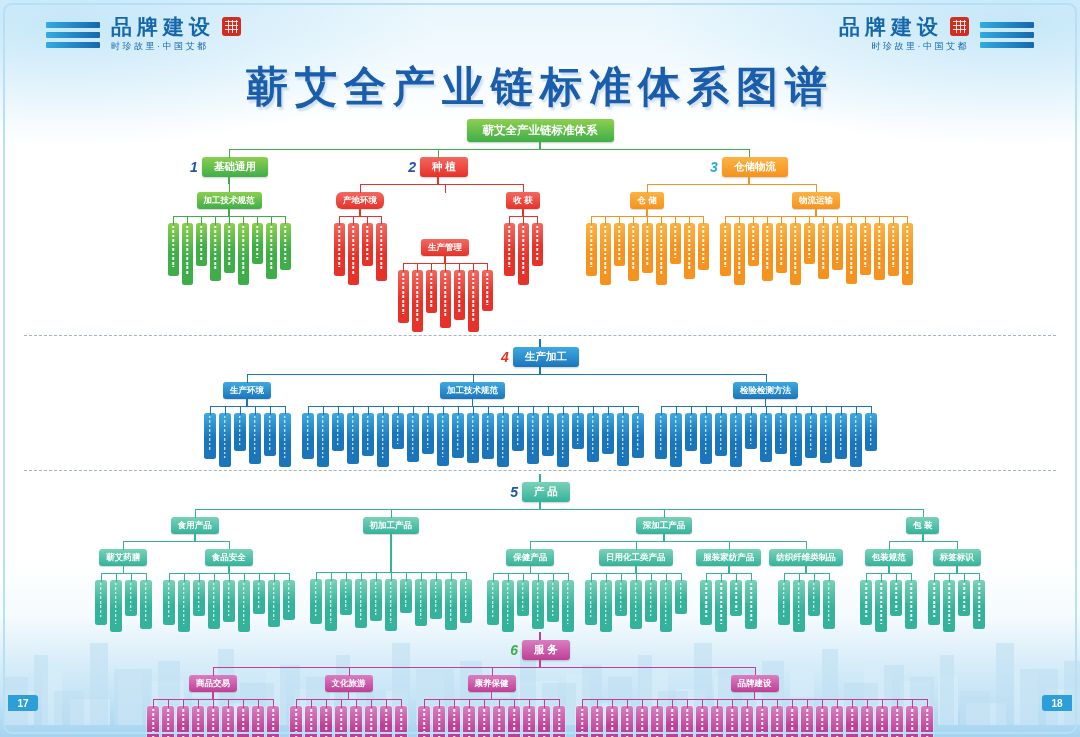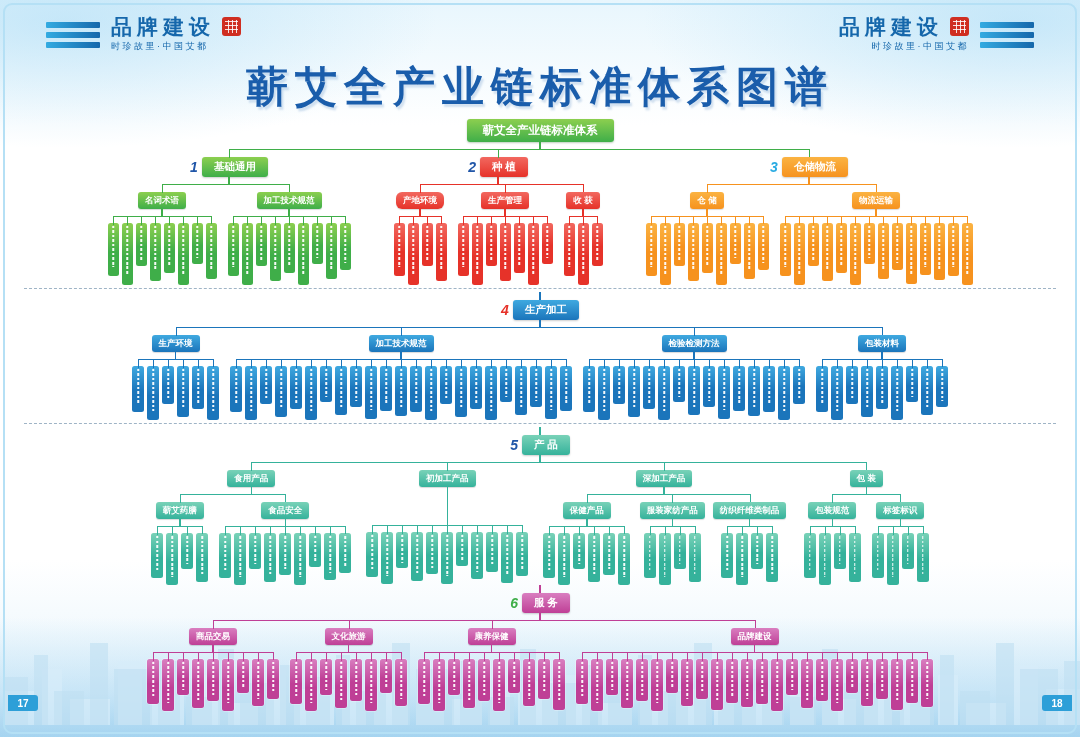--- a/index.html
+++ b/index.html
@@ -116,50 +116,20 @@
         <div class="vstub" style="background: rgb(63, 174, 73);"></div>
         <ul class="tul">
           <li class="tnode bnode">
             <div class="bhead">
               <span class="bnum" style="color: rgb(32, 86, 168);">1</span>
               <span class="blabel" style="background: linear-gradient(rgb(140, 207, 79), rgb(63, 174, 73));">基础通用</span>
             </div>
             <div class="vstub" style="background: rgb(63, 174, 73);"></div>
             <ul class="tul" style="--line: #3fae49;">
               <li class="tnode">
-                <div class="ghead" style="background: linear-gradient(rgb(140, 207, 79), rgb(63, 174, 73));">名词术语</div>
-                <div class="vstub" style="background: rgb(63, 174, 73);"></div>
-                <ul class="tul">
-                  <li class="tnode leafli">
-                    <div class="leaf" style="background: linear-gradient(rgb(140, 207, 79) 0%, rgb(63, 174, 73) 55%); height: 53px;"></div>
-                  </li>
-                  <li class="tnode leafli">
-                    <div class="leaf" style="background: linear-gradient(rgb(140, 207, 79) 0%, rgb(63, 174, 73) 55%); height: 62px;"></div>
-                  </li>
-                  <li class="tnode leafli">
-                    <div class="leaf" style="background: linear-gradient(rgb(140, 207, 79) 0%, rgb(63, 174, 73) 55%); height: 43px;"></div>
-                  </li>
-                  <li class="tnode leafli">
-                    <div class="leaf" style="background: linear-gradient(rgb(140, 207, 79) 0%, rgb(63, 174, 73) 55%); height: 58px;"></div>
-                  </li>
-                  <li class="tnode leafli">
-                    <div class="leaf" style="background: linear-gradient(rgb(140, 207, 79) 0%, rgb(63, 174, 73) 55%); height: 50px;"></div>
-                  </li>
-                  <li class="tnode leafli">
-                    <div class="leaf" style="background: linear-gradient(rgb(140, 207, 79) 0%, rgb(63, 174, 73) 55%); height: 62px;"></div>
-                  </li>
-                  <li class="tnode leafli">
-                    <div class="leaf" style="background: linear-gradient(rgb(140, 207, 79) 0%, rgb(63, 174, 73) 55%); height: 41px;"></div>
-                  </li>
-                  <li class="tnode leafli">
-                    <div class="leaf" style="background: linear-gradient(rgb(140, 207, 79) 0%, rgb(63, 174, 73) 55%); height: 56px;"></div>
-                  </li>
-                </ul>
-              </li>
-              <li class="tnode">
                 <div class="ghead" style="background: linear-gradient(rgb(140, 207, 79), rgb(63, 174, 73));">加工技术规范</div>
                 <div class="vstub" style="background: rgb(63, 174, 73);"></div>
                 <ul class="tul">
                   <li class="tnode leafli">
                     <div class="leaf" style="background: linear-gradient(rgb(140, 207, 79) 0%, rgb(63, 174, 73) 55%); height: 53px;"></div>
                   </li>
                   <li class="tnode leafli">
                     <div class="leaf" style="background: linear-gradient(rgb(140, 207, 79) 0%, rgb(63, 174, 73) 55%); height: 62px;"></div>
                   </li>
                   <li class="tnode leafli">
@@ -206,21 +176,21 @@
                   </li>
                   <li class="tnode leafli">
                     <div class="leaf" style="background: linear-gradient(rgb(242, 104, 95) 0%, rgb(230, 50, 41) 55%); height: 43px;"></div>
                   </li>
                   <li class="tnode leafli">
                     <div class="leaf" style="background: linear-gradient(rgb(242, 104, 95) 0%, rgb(230, 50, 41) 55%); height: 58px;"></div>
                   </li>
                 </ul>
               </li>
               <li class="tnode">
-                <div class="ghead" style="background: linear-gradient(rgb(242, 104, 95), rgb(230, 50, 41));">生产管理</div>
+                <div class="ghead" style="background: linear-gradient(rgb(242, 104, 95), rgb(230, 50, 41)); margin-top: 47px;">生产管理</div>
                 <div class="vstub" style="background: rgb(230, 50, 41);"></div>
                 <ul class="tul">
                   <li class="tnode leafli">
                     <div class="leaf" style="background: linear-gradient(rgb(242, 104, 95) 0%, rgb(230, 50, 41) 55%); height: 53px;"></div>
                   </li>
                   <li class="tnode leafli">
                     <div class="leaf" style="background: linear-gradient(rgb(242, 104, 95) 0%, rgb(230, 50, 41) 55%); height: 62px;"></div>
                   </li>
                   <li class="tnode leafli">
                     <div class="leaf" style="background: linear-gradient(rgb(242, 104, 95) 0%, rgb(230, 50, 41) 55%); height: 43px;"></div>
@@ -502,53 +472,20 @@
                 <div class="leaf" style="background: linear-gradient(rgb(63, 169, 224) 0%, rgb(27, 117, 187) 55%); height: 46px;"></div>
               </li>
               <li class="tnode leafli">
                 <div class="leaf" style="background: linear-gradient(rgb(63, 169, 224) 0%, rgb(27, 117, 187) 55%); height: 54px;"></div>
               </li>
               <li class="tnode leafli">
                 <div class="leaf" style="background: linear-gradient(rgb(63, 169, 224) 0%, rgb(27, 117, 187) 55%); height: 38px;"></div>
               </li>
             </ul>
           </li>
-          <li class="tnode">
-            <div class="ghead" style="background: linear-gradient(rgb(63, 169, 224), rgb(27, 117, 187));">包装材料</div>
-            <div class="vstub" style="background: rgb(27, 117, 187);"></div>
-            <ul class="tul">
-              <li class="tnode leafli">
-                <div class="leaf" style="background: linear-gradient(rgb(63, 169, 224) 0%, rgb(27, 117, 187) 55%); height: 46px;"></div>
-              </li>
-              <li class="tnode leafli">
-                <div class="leaf" style="background: linear-gradient(rgb(63, 169, 224) 0%, rgb(27, 117, 187) 55%); height: 54px;"></div>
-              </li>
-              <li class="tnode leafli">
-                <div class="leaf" style="background: linear-gradient(rgb(63, 169, 224) 0%, rgb(27, 117, 187) 55%); height: 38px;"></div>
-              </li>
-              <li class="tnode leafli">
-                <div class="leaf" style="background: linear-gradient(rgb(63, 169, 224) 0%, rgb(27, 117, 187) 55%); height: 51px;"></div>
-              </li>
-              <li class="tnode leafli">
-                <div class="leaf" style="background: linear-gradient(rgb(63, 169, 224) 0%, rgb(27, 117, 187) 55%); height: 43px;"></div>
-              </li>
-              <li class="tnode leafli">
-                <div class="leaf" style="background: linear-gradient(rgb(63, 169, 224) 0%, rgb(27, 117, 187) 55%); height: 54px;"></div>
-              </li>
-              <li class="tnode leafli">
-                <div class="leaf" style="background: linear-gradient(rgb(63, 169, 224) 0%, rgb(27, 117, 187) 55%); height: 36px;"></div>
-              </li>
-              <li class="tnode leafli">
-                <div class="leaf" style="background: linear-gradient(rgb(63, 169, 224) 0%, rgb(27, 117, 187) 55%); height: 49px;"></div>
-              </li>
-              <li class="tnode leafli">
-                <div class="leaf" style="background: linear-gradient(rgb(63, 169, 224) 0%, rgb(27, 117, 187) 55%); height: 41px;"></div>
-              </li>
-            </ul>
-          </li>
         </ul>
       </div>
     </div>
   <div class="sep"></div>
   <div class="row" id="rowC" style="--leafw:12px">
       <div class="tree" style="--line: #35b29b;">
         <div class="vstub" style="background: rgb(53, 178, 155); height: 8px;"></div>
         <div class="bhead">
           <span class="bnum" style="color: rgb(32, 86, 168);">5</span>
           <span class="blabel" style="background: linear-gradient(rgb(121, 210, 184), rgb(53, 178, 155));">产 品</span>
@@ -669,20 +606,47 @@
                     <div class="leaf" style="background: linear-gradient(rgb(121, 210, 184) 0%, rgb(53, 178, 155) 55%); height: 36px;"></div>
                   </li>
                   <li class="tnode leafli">
                     <div class="leaf" style="background: linear-gradient(rgb(121, 210, 184) 0%, rgb(53, 178, 155) 55%); height: 49px;"></div>
                   </li>
                   <li class="tnode leafli">
                     <div class="leaf" style="background: linear-gradient(rgb(121, 210, 184) 0%, rgb(53, 178, 155) 55%); height: 42px;"></div>
                   </li>
                   <li class="tnode leafli">
                     <div class="leaf" style="background: linear-gradient(rgb(121, 210, 184) 0%, rgb(53, 178, 155) 55%); height: 52px;"></div>
+                  </li>
+                </ul>
+              </li>
+              <li class="tnode">
+                <div class="ghead" style="background: linear-gradient(rgb(121, 210, 184), rgb(53, 178, 155));">日用化工类产品</div>
+                <div class="vstub" style="background: rgb(53, 178, 155);"></div>
+                <ul class="tul">
+                  <li class="tnode leafli">
+                    <div class="leaf" style="background: linear-gradient(rgb(121, 210, 184) 0%, rgb(53, 178, 155) 55%); height: 45px;"></div>
+                  </li>
+                  <li class="tnode leafli">
+                    <div class="leaf" style="background: linear-gradient(rgb(121, 210, 184) 0%, rgb(53, 178, 155) 55%); height: 52px;"></div>
+                  </li>
+                  <li class="tnode leafli">
+                    <div class="leaf" style="background: linear-gradient(rgb(121, 210, 184) 0%, rgb(53, 178, 155) 55%); height: 36px;"></div>
+                  </li>
+                  <li class="tnode leafli">
+                    <div class="leaf" style="background: linear-gradient(rgb(121, 210, 184) 0%, rgb(53, 178, 155) 55%); height: 49px;"></div>
+                  </li>
+                  <li class="tnode leafli">
+                    <div class="leaf" style="background: linear-gradient(rgb(121, 210, 184) 0%, rgb(53, 178, 155) 55%); height: 42px;"></div>
+                  </li>
+                  <li class="tnode leafli">
+                    <div class="leaf" style="background: linear-gradient(rgb(121, 210, 184) 0%, rgb(53, 178, 155) 55%); height: 52px;"></div>
+                  </li>
+                  <li class="tnode leafli">
+                    <div class="leaf" style="background: linear-gradient(rgb(121, 210, 184) 0%, rgb(53, 178, 155) 55%); height: 34px;"></div>
                   </li>
                 </ul>
               </li>
               <li class="tnode">
                 <div class="ghead" style="background: linear-gradient(rgb(121, 210, 184), rgb(53, 178, 155));">服装家纺产品</div>
                 <div class="vstub" style="background: rgb(53, 178, 155);"></div>
                 <ul class="tul">
                   <li class="tnode leafli">
                     <div class="leaf" style="background: linear-gradient(rgb(121, 210, 184) 0%, rgb(53, 178, 155) 55%); height: 45px;"></div>
                   </li>

